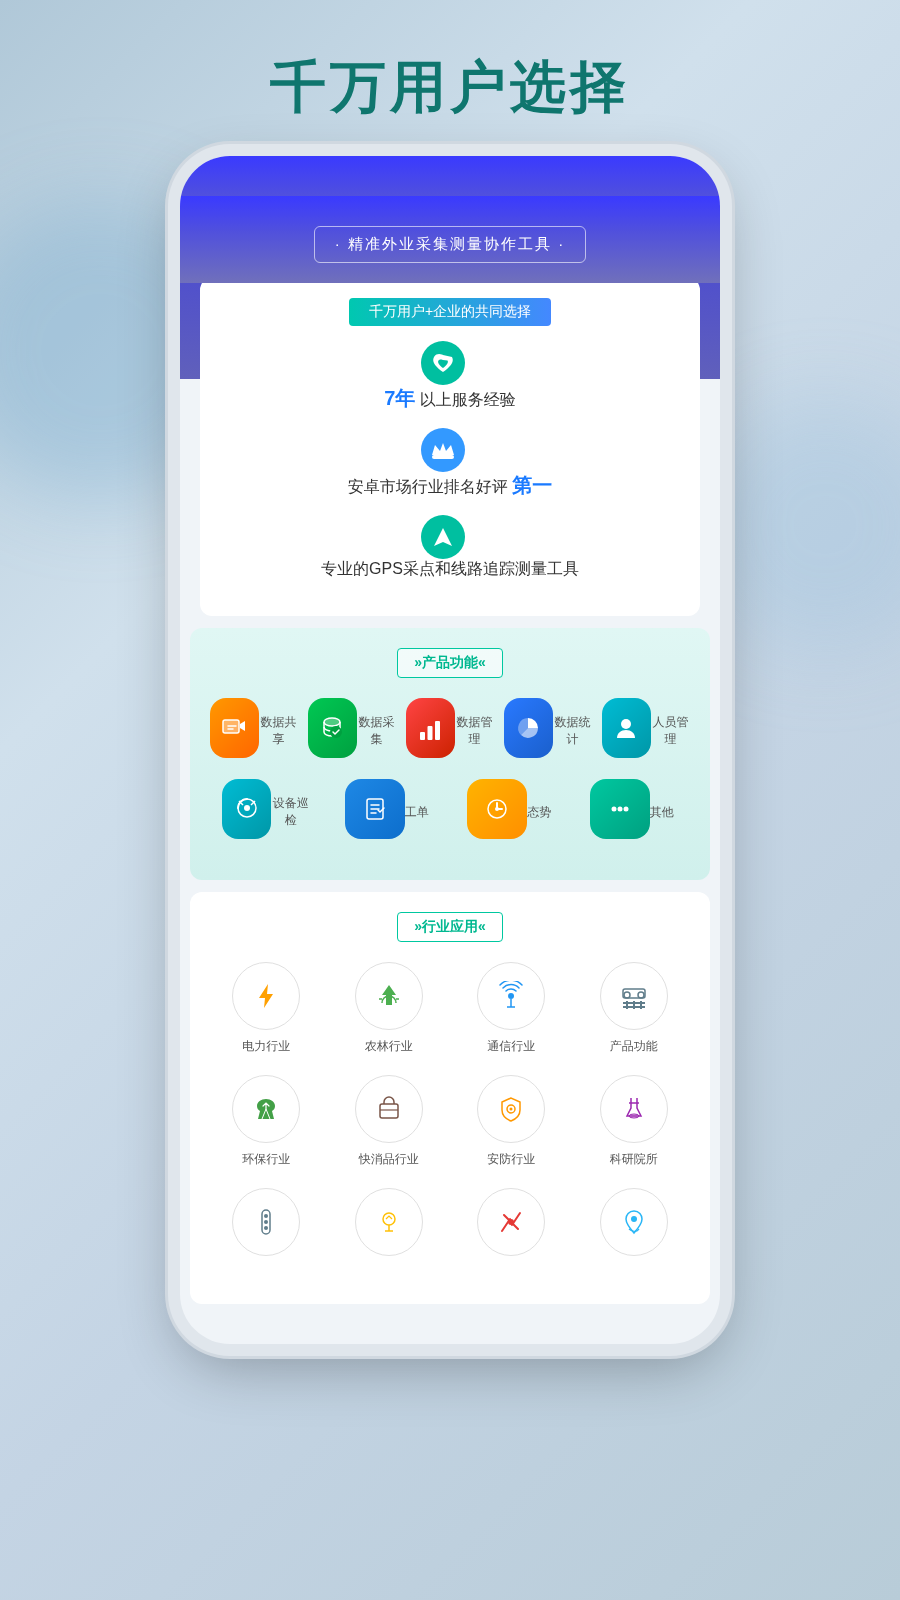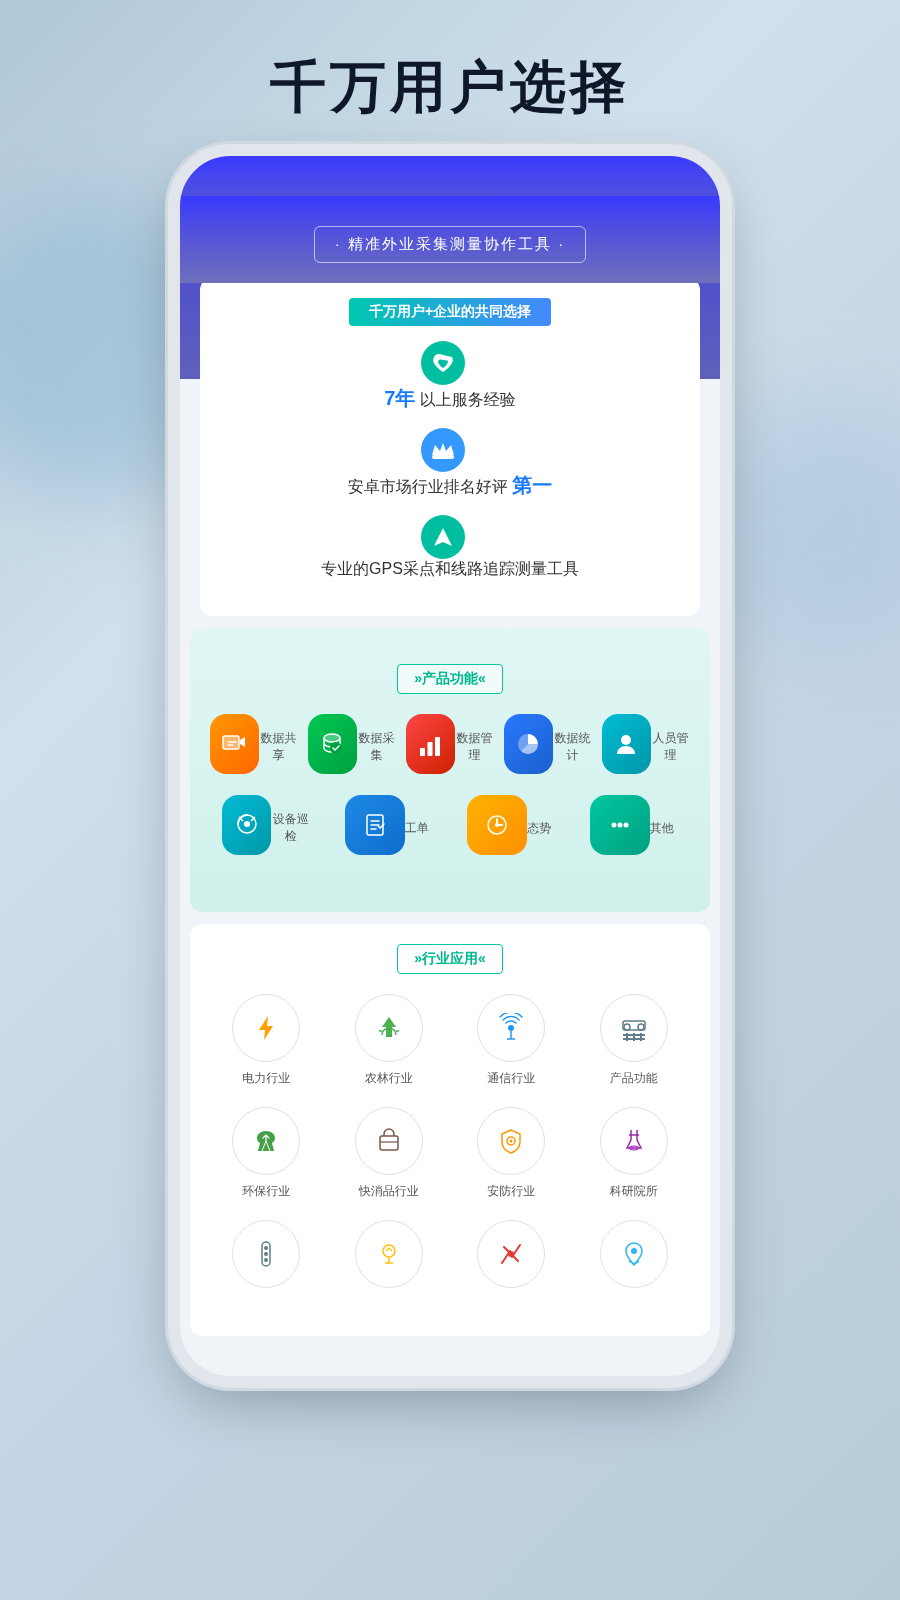--- a/index.html
+++ b/index.html
@@ -39,21 +39,21 @@
       border-radius: 50%;
       filter: blur(40px);
     }
 
     .page-title {
       position: relative;
       z-index: 2;
       text-align: center;
       font-size: 56px;
       font-weight: 700;
-      color: #0f172a;
+      color: #0f766e;
       padding-top: 50px;
       padding-bottom: 30px;
       letter-spacing: 4px;
     }
 
     .phone-frame {
       position: relative;
       z-index: 2;
       width: 540px;
       margin: 0 auto;
@@ -107,21 +107,21 @@
 
     .stats-title {
       text-align: center;
       margin-bottom: 15px;
     }
 
     .stats-title-text {
       background: linear-gradient(90deg, #00c8b0, #4488ff);
       color: white;
       font-size: 14px;
-      font-weight: bold;
+      font-weight: normal;
       padding: 5px 20px;
       border-radius: 4px;
       display: inline-block;
     }
 
     .stat-item {
       display: flex;
       align-items: center;
       margin-bottom: 16px;
       flex-direction: column;
@@ -151,21 +151,21 @@
       color: #1a7aff;
       font-weight: 900;
       font-size: 20px;
     }
 
     
     .section-bg-teal {
       background: linear-gradient(180deg, #e0f7f4 0%, #d0f0ec 100%);
       margin: 0 10px;
       border-radius: 12px;
-      padding: 36px 15px;
+      padding: 20px 15px;
       margin-top: 12px;
     }
 
     .section-title {
       text-align: center;
       margin-bottom: 20px;
     }
 
     .section-title-text {
       border: 1.5px solid #00c8a0;

